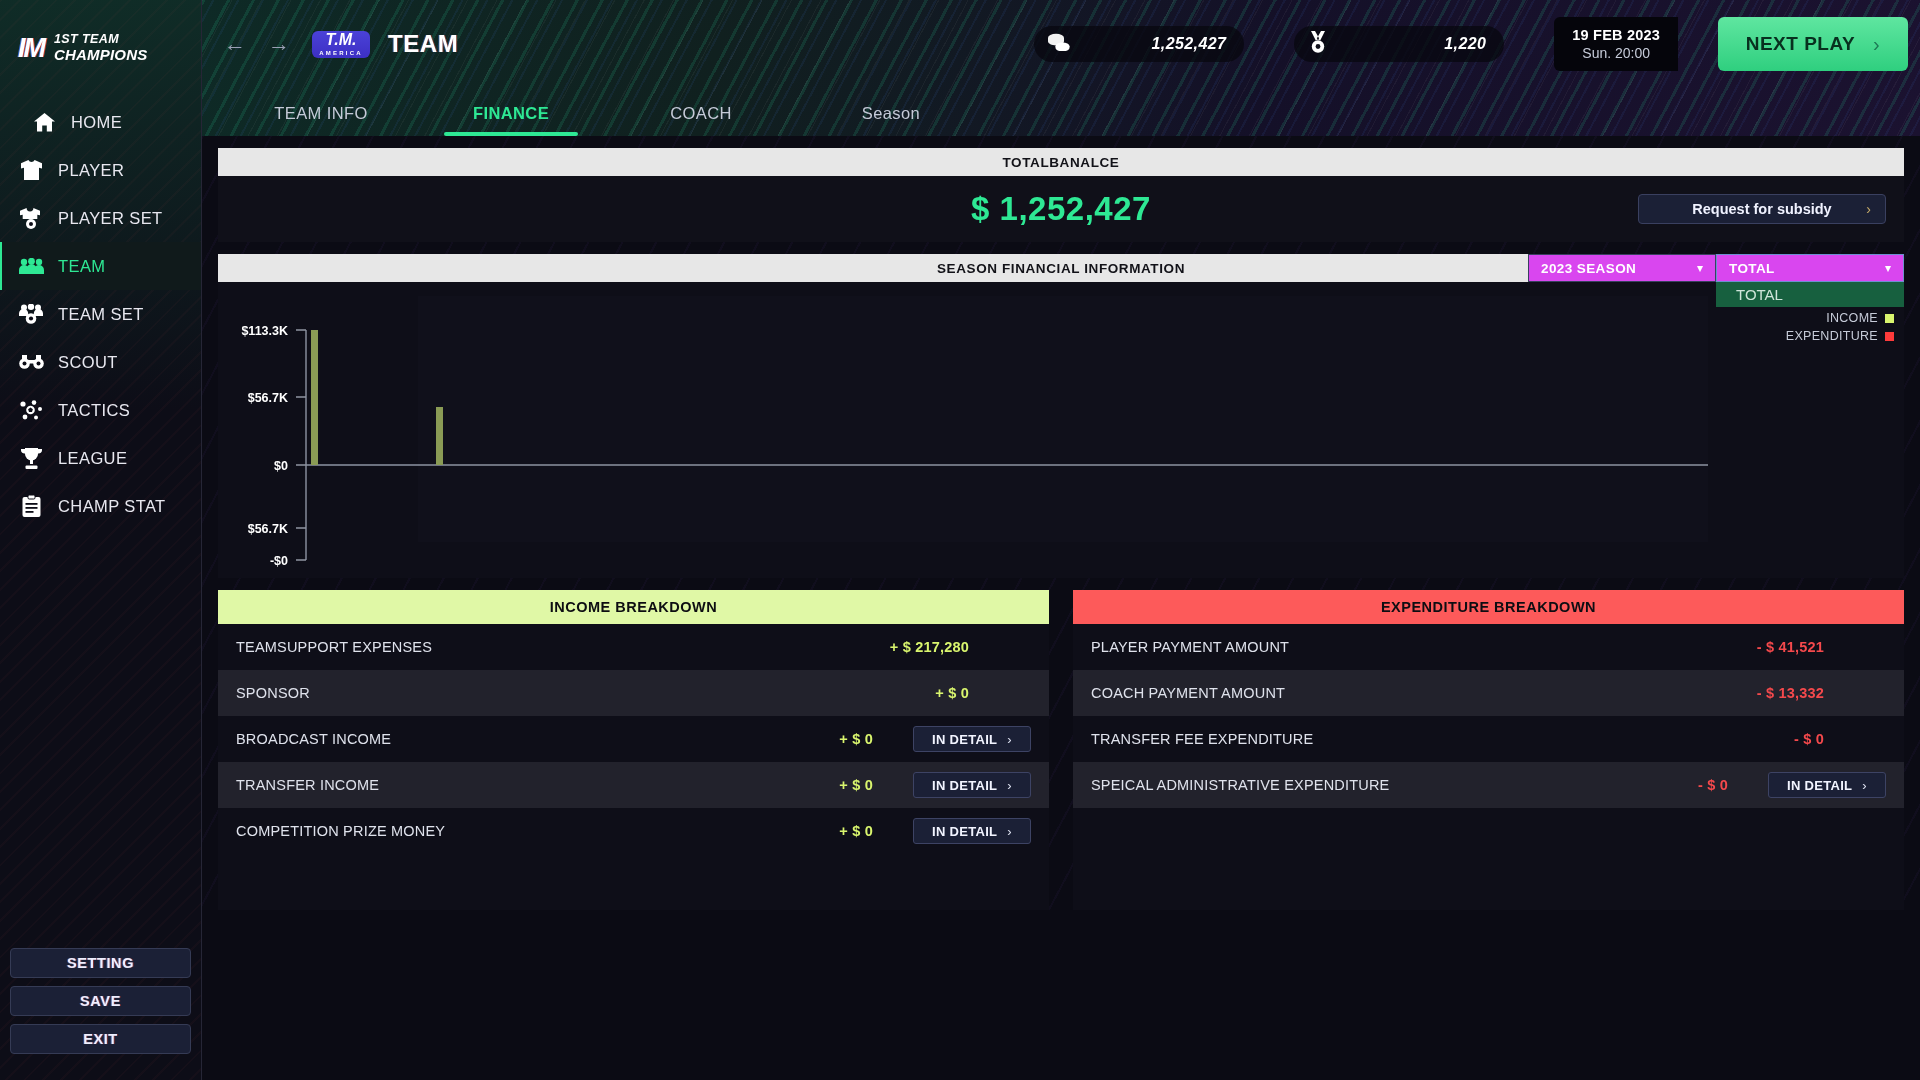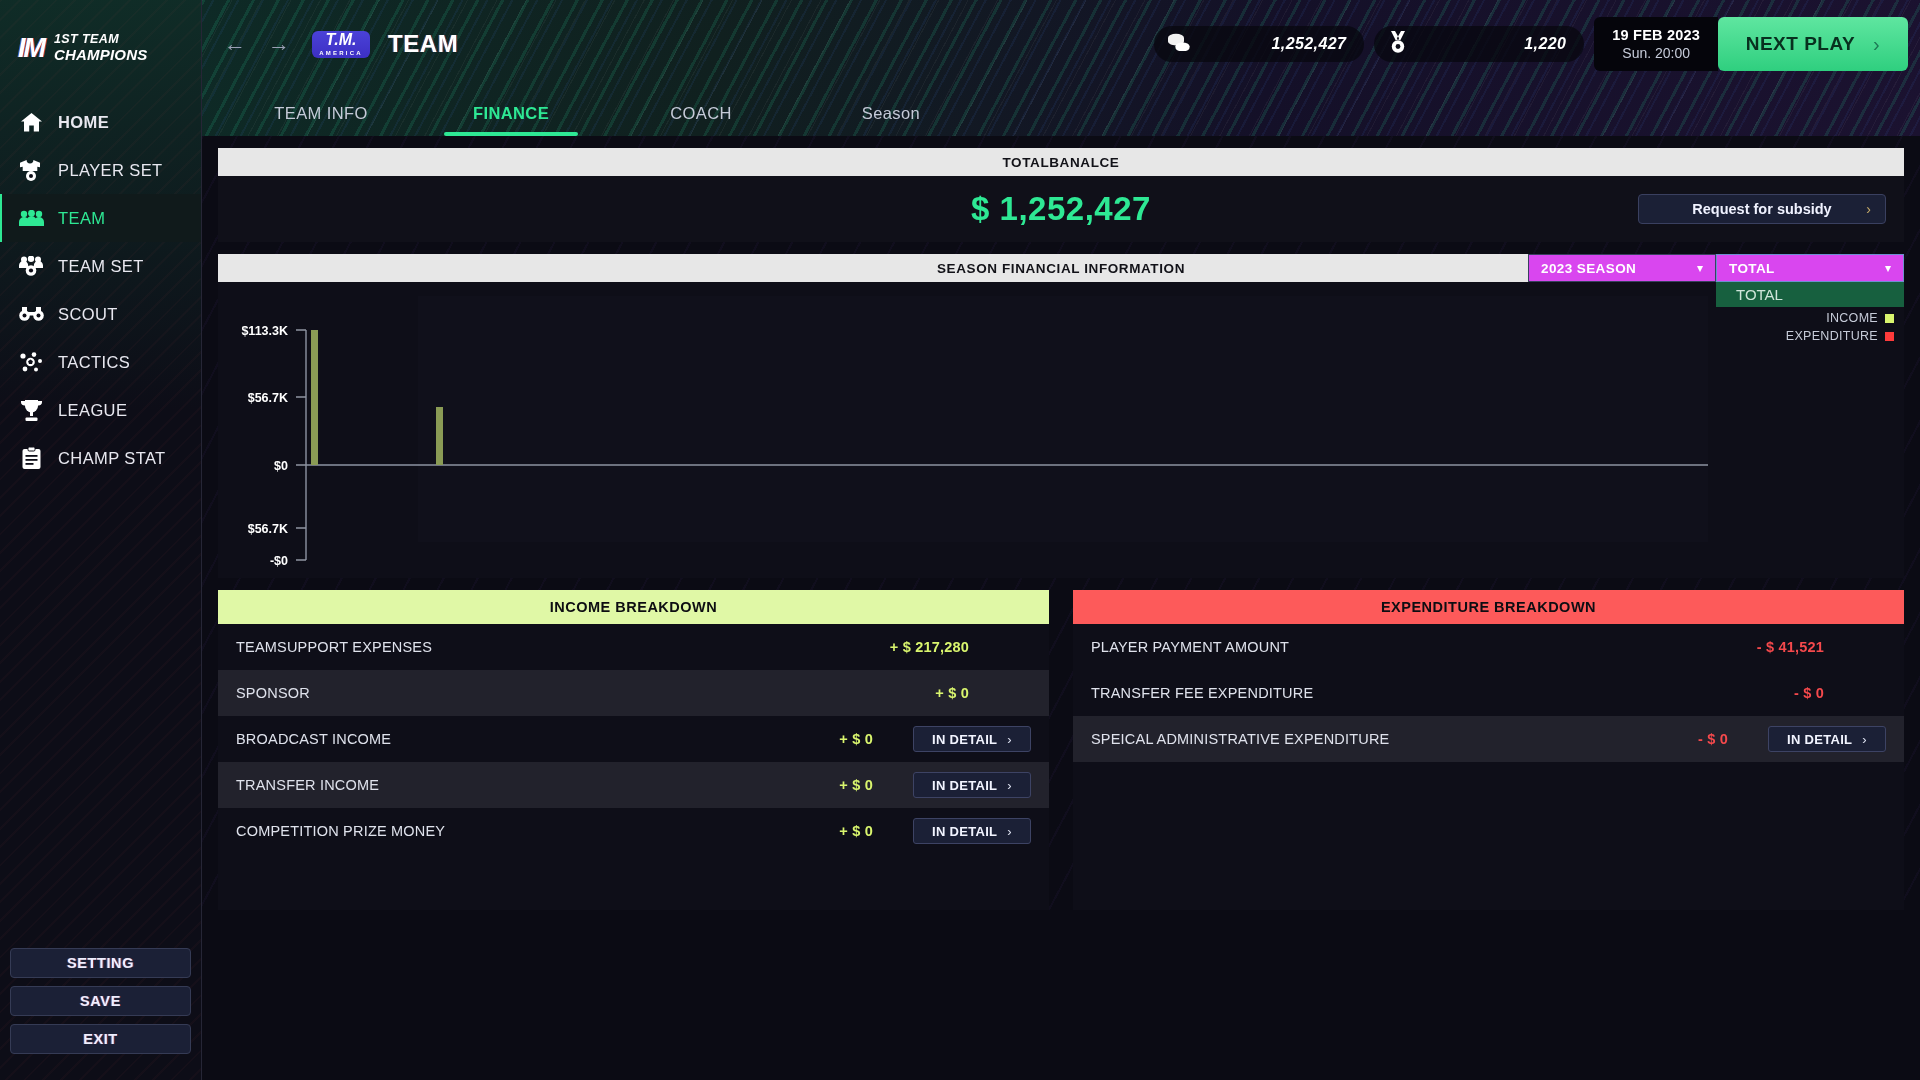--- a/index.html
+++ b/index.html
@@ -39,21 +39,21 @@
   .nav { position: relative; margin-top: 26px; }
   .nav-item {
     display: flex; align-items: center; gap: 14px;
     height: 48px; padding-left: 18px;
     color: #e8e8f0; font-size: 16.5px; letter-spacing: .4px;
     cursor: pointer; position: relative;
   }
   .nav-item .ico { width: 26px; display: flex; align-items: center; justify-content: center; }
   .nav-item.active { background: #101a1b; color: #2ee894; }
   .nav-item.active::before { content: ""; position: absolute; left: 0; top: 0; bottom: 0; width: 2px; background: #2ee894; }
-  .nav-item.home { font-weight: bold; }
+  .nav-item.home { font-weight: normal; margin-left: 13px; }
   .nav-item svg { display: block; }
 
   .side-btns { position: absolute; left: 10px; right: 10px; bottom: 18px; }
   .side-btn {
     height: 30px; margin-bottom: 8px;
     background: #1b2036; border: 1px solid #353b55; border-radius: 4px;
     color: #eef0ff; font-size: 14.5px; font-weight: bold; letter-spacing: .6px;
     display: flex; align-items: center; justify-content: center; cursor: pointer;
     text-shadow: 1px 0 0 rgba(210,70,50,.55), -1px 0 0 rgba(70,120,220,.55);
   }
@@ -75,21 +75,21 @@
   .club-badge {
     width: 58px; height: 27px; border-radius: 6px;
     background: linear-gradient(180deg,#4a42d8,#3d2fc4);
     display: flex; flex-direction: column; align-items: center; justify-content: center;
     margin-right: 18px; cursor: pointer;
   }
   .club-badge .b1 { color: #fff; font-weight: bold; font-style: italic; font-size: 16px; line-height: 1; }
   .club-badge .b2 { color: #fff; font-size: 6px; letter-spacing: 2.2px; margin-top: 2px; font-weight: bold; }
   .page-title { color: #fff; font-size: 24px; font-weight: bold; letter-spacing: .6px; text-shadow: 1px 0 0 rgba(215,70,45,.5), -1px 0 0 rgba(60,120,225,.5); }
 
-  .topbar-right { margin-left: auto; display: flex; align-items: center; padding-right: 12px; }
+  .topbar-right { margin-left: auto; display: flex; align-items: center; padding-right: 12px; gap: 40px; }
   .pill {
     height: 36px; min-width: 210px; border-radius: 18px; background: rgba(8,8,16,.78);
     display: flex; align-items: center; padding: 0 18px 0 14px; margin-right: 10px;
   }
   .pill .pval { margin-left: auto; color: #ffffff; font-weight: bold; font-style: italic; font-size: 16px; letter-spacing: .4px; }
   .datebox {
     background: #05050b; border-radius: 6px 0 0 6px; height: 54px; padding: 7px 18px;
     display: flex; flex-direction: column; justify-content: center; align-items: center;
   }
   .datebox .d1 { color: #ffffff; font-weight: bold; font-size: 14.5px; letter-spacing: .2px; }
@@ -199,20 +199,28 @@
     </div>
 
     <div class="nav">
       <div class="nav-item home">
         <span class="ico">
           <svg width="21" height="19" viewBox="0 0 21 19">
               <path fill="#fff" d="M10.5 0 0 8.4h3v10.1h5.2v-6h4.6v6H18V8.4h3z"></path>
             </svg>
         </span>
         <span>HOME</span>
+      </div>
+      <div class="nav-item">
+        <span class="ico">
+          <svg width="21" height="20" viewBox="0 0 21 20">
+              <path fill="#fff" d="M7.4 0 0 3.2v5.3l3-.7V20h15V7.8l3 .7V3.2L13.6 0a3.4 3.4 0 0 1-6.2 0z"></path>
+            </svg>
+        </span>
+        <span>PLAYER</span>
       </div>
       <div class="nav-item">
         <span class="ico">
           <svg width="22" height="21" viewBox="0 0 22 21">
             <path fill="#fff" d="M6.6 0 0 2.8v4.5l2.7-.6V11h14.6V6.7l2.7.6V2.8L13.4 0a3 3 0 0 1-6.8 0z"></path>
             <circle cx="11" cy="16" r="5" fill="#fff"></circle>
               <circle cx="11" cy="16" r="2" fill="#0d0d17"></circle>
           </svg>
         </span>
         <span>PLAYER SET</span>
@@ -460,20 +468,24 @@
           </div>
         </div>
 
         <div class="bd">
           <div class="bd-head expend">EXPENDITURE BREAKDOWN</div>
 
           <div class="bd-row">
             <span class="rlabel">PLAYER PAYMENT AMOUNT</span>
             <span class="rval neg wide">- $ 41,521</span>
           </div>
+          <div class="bd-row alt">
+            <span class="rlabel">COACH PAYMENT AMOUNT</span>
+            <span class="rval neg wide">- $ 13,332</span>
+          </div>
           <div class="bd-row">
             <span class="rlabel">TRANSFER FEE EXPENDITURE</span>
             <span class="rval neg wide">- $ 0</span>
           </div>
           <div class="bd-row alt">
             <span class="rlabel">SPEICAL ADMINISTRATIVE EXPENDITURE</span>
             <span class="rval neg">- $ 0</span>
             <span class="detail-btn">
               <span>IN DETAIL</span>
               <span class="chev">›</span>

